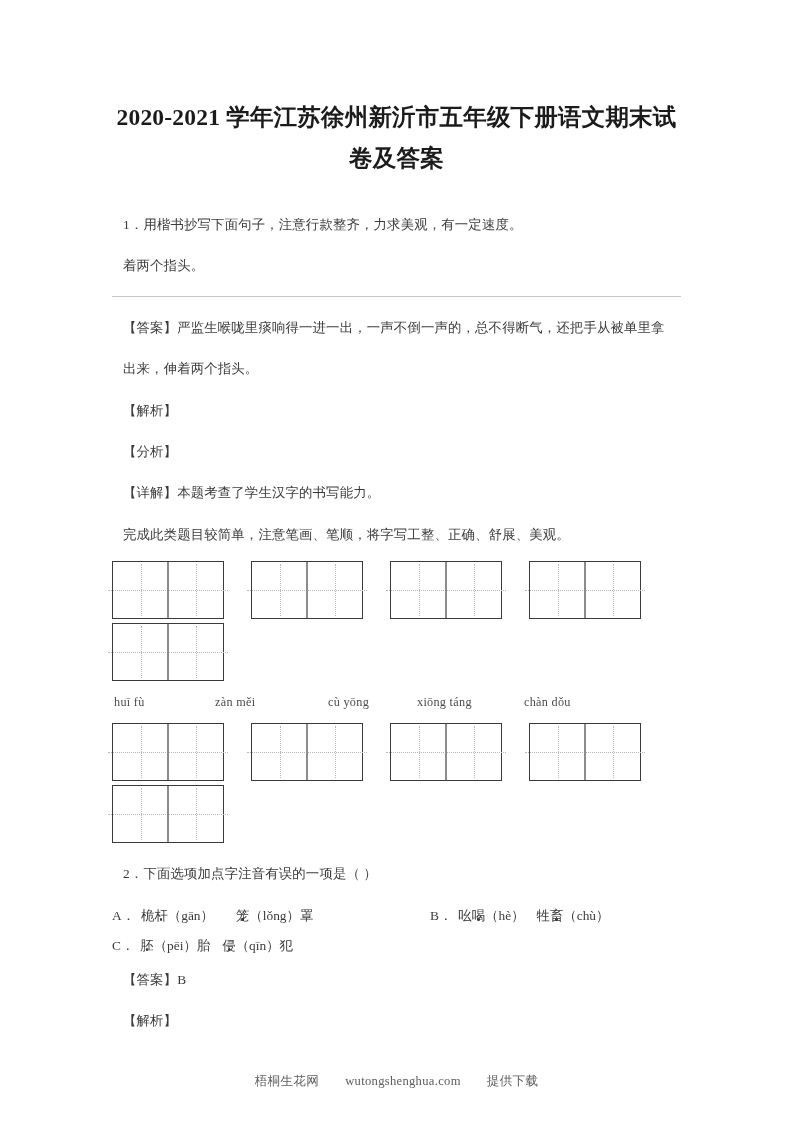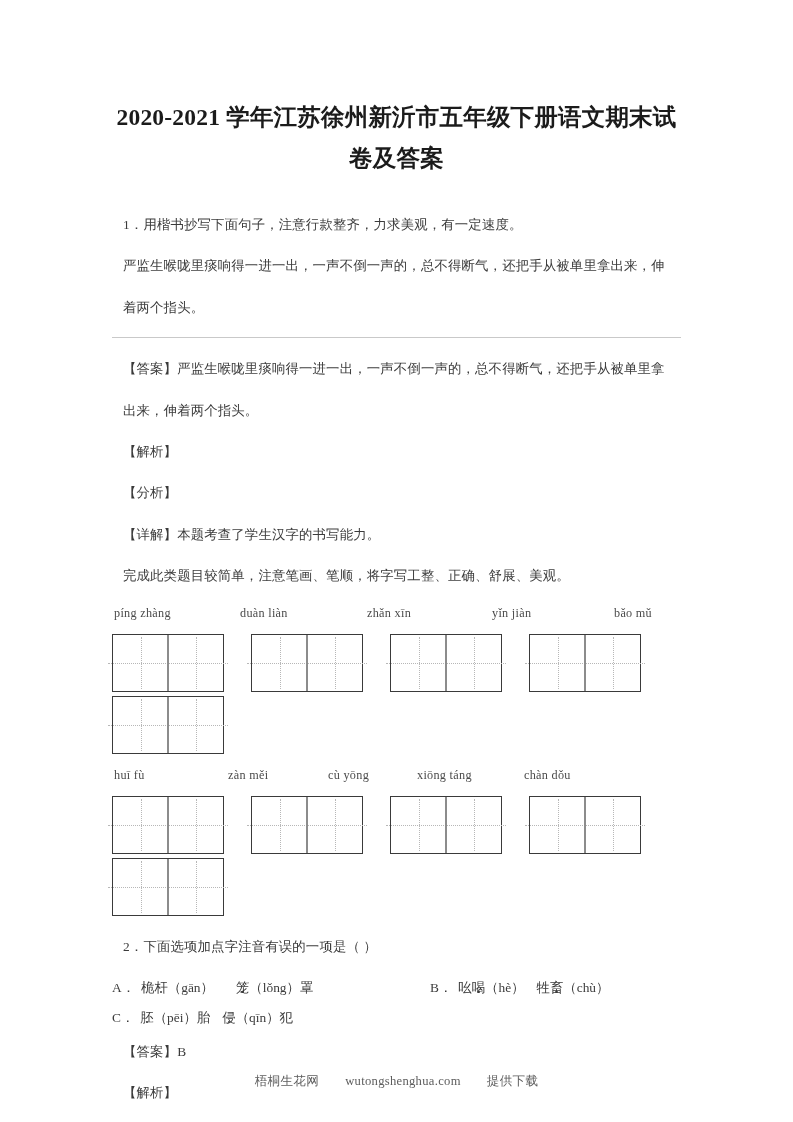--- a/index.html
+++ b/index.html
@@ -163,44 +163,36 @@
 </style>
 </head>
 <body>
 
 <div class="page">
 
   <h1 class="doc-title">2020-2021 学年江苏徐州新沂市五年级下册语文期末试卷及答案</h1>
 
   <div class="block-q1">
     <p class="p">1．用楷书抄写下面句子，注意行款整齐，力求美观，有一定速度。</p>
-    <p class="p">严监生喉咙里痰响得一进一出，一声不倒一声的，总不得断气，还把手从被单里拿出来，伸</p>
     <p class="p">着两个指头。</p>
   </div>
 
   <hr class="hr-sep">
 
   <div>
     <p class="p">【答案】严监生喉咙里痰响得一进一出，一声不倒一声的，总不得断气，还把手从被单里拿</p>
     <p class="p">出来，伸着两个指头。</p>
     <p class="p">【解析】</p>
     <p class="p">【分析】</p>
     <p class="p">【详解】本题考查了学生汉字的书写能力。</p>
     <p class="p">完成此类题目较简单，注意笔画、笔顺，将字写工整、正确、舒展、美观。</p>
   </div>
 
   <div>
 
-    <div class="pinyin-row">
-      <span class="pinyin-item" style="left:2px;">píng zhàng</span>
-      <span class="pinyin-item" style="left:128px;">duàn liàn</span>
-      <span class="pinyin-item" style="left:255px;">zhǎn xīn</span>
-      <span class="pinyin-item" style="left:380px;">yǐn jiàn</span>
-      <span class="pinyin-item" style="left:502px;">bǎo mǔ</span>
-    </div>
 
     <div class="grid-row">
       <div class="tzg">
         <div class="hcross"></div>
         <div class="vcross c1"></div>
         <div class="vcross c2"></div>
         <div class="vdiv"></div>
       </div>
       <div class="grid-spacer"></div>
       <div class="tzg">
@@ -229,21 +221,21 @@
       <div class="tzg">
         <div class="hcross"></div>
         <div class="vcross c1"></div>
         <div class="vcross c2"></div>
         <div class="vdiv"></div>
       </div>
     </div>
 
     <div class="pinyin-row">
       <span class="pinyin-item" style="left:2px;">huī fù</span>
-      <span class="pinyin-item" style="left:116px;">zàn měi</span>
+      <span class="pinyin-item" style="left:103px;">zàn měi</span>
       <span class="pinyin-item" style="left:216px;">cù yōng</span>
       <span class="pinyin-item" style="left:305px;">xiōng táng</span>
       <span class="pinyin-item" style="left:412px;">chàn dǒu</span>
     </div>
 
     <div class="grid-row">
       <div class="tzg">
         <div class="hcross"></div>
         <div class="vcross c1"></div>
         <div class="vcross c2"></div>

